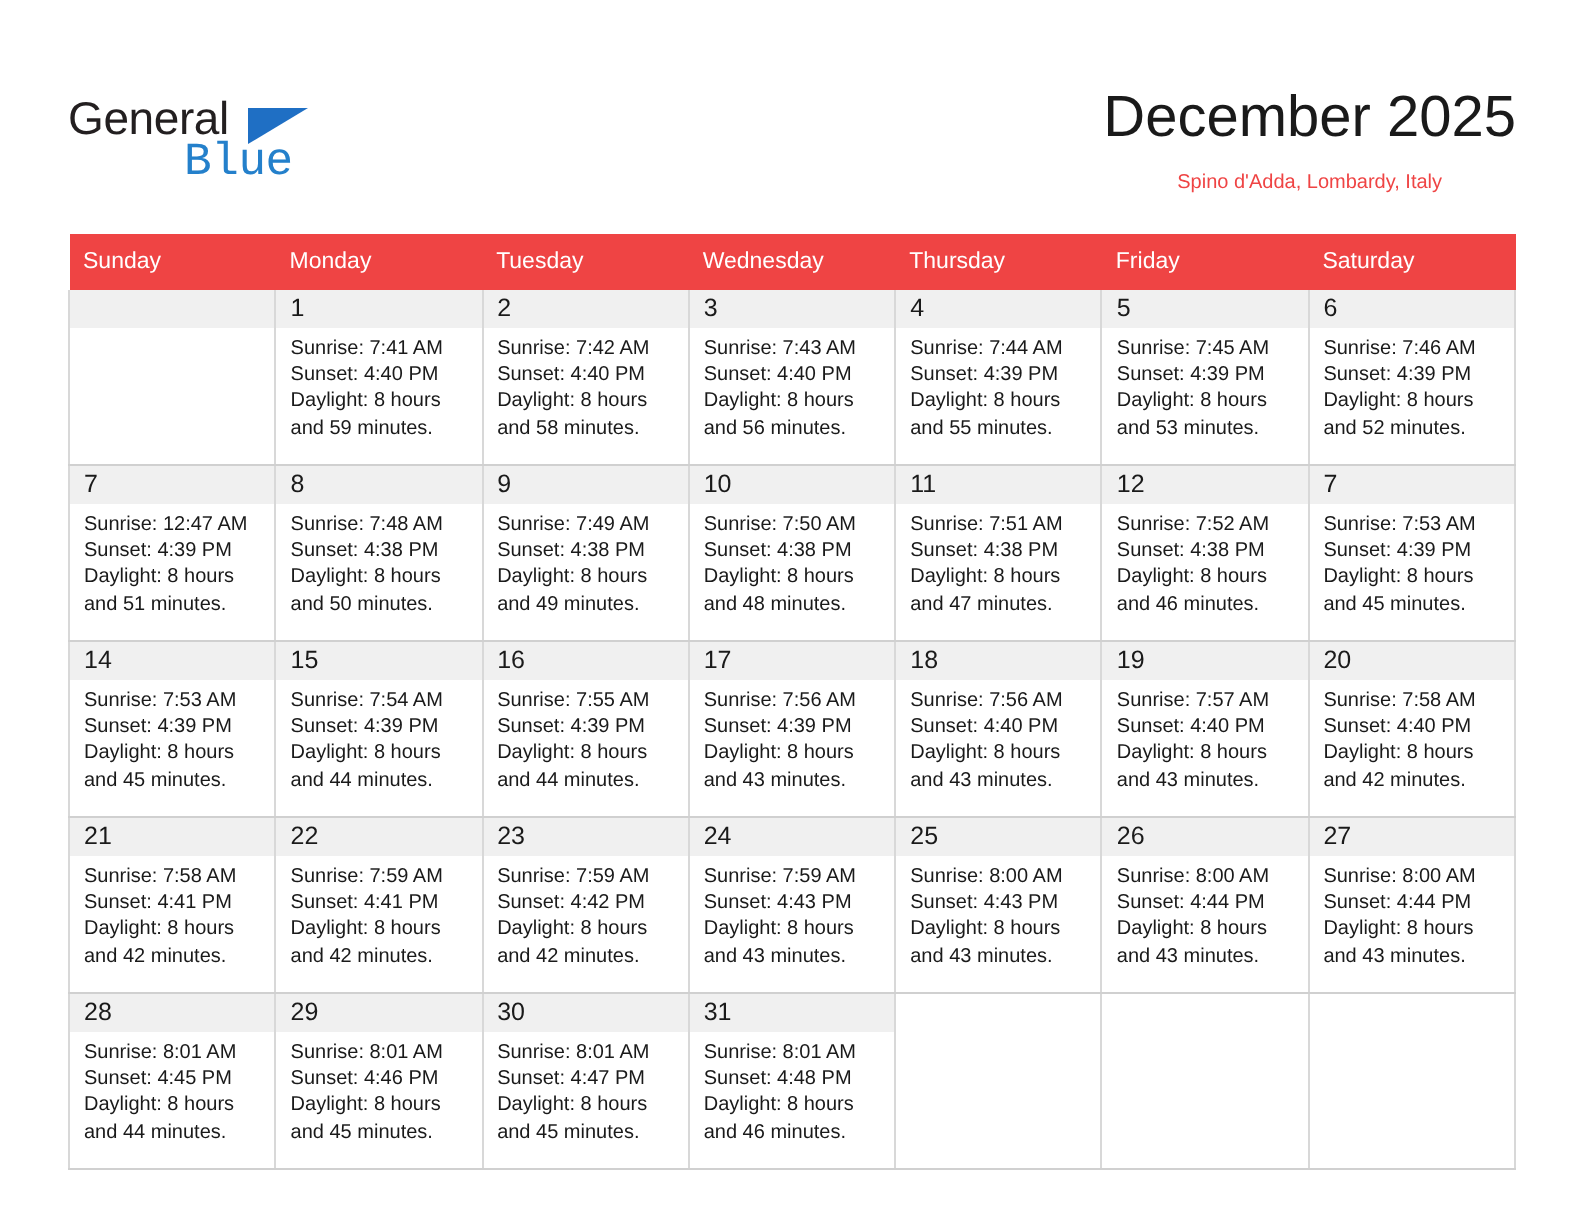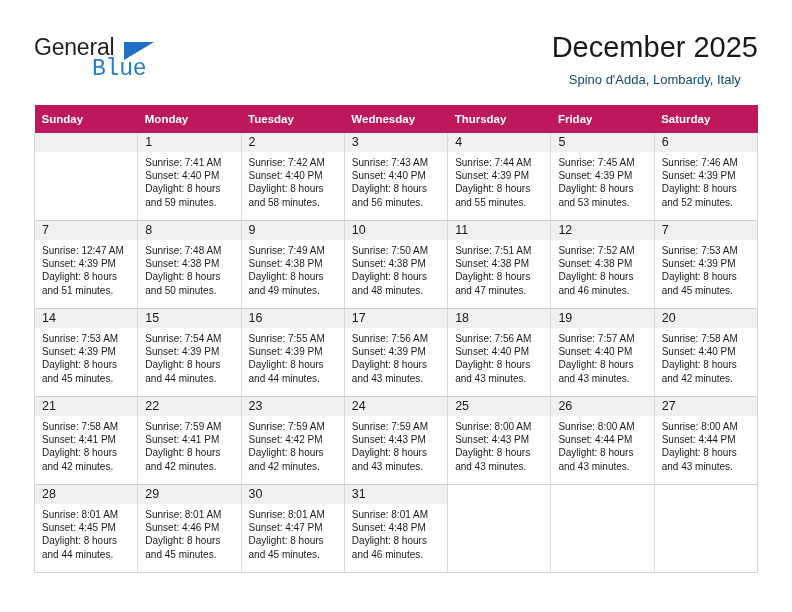--- a/index.html
+++ b/index.html
@@ -13,20 +13,21 @@
     font-family: "Liberation Sans", sans-serif;
     color: #000000;
     overflow: hidden;
   }
 
   .page {
     position: relative;
     width: 792px;
     height: 520px;
     box-sizing: border-box;
+    margin-top: 12px;
   }
 
   
   .header {
     position: absolute;
     left: 34px;
     top: 30px;
     right: 34px;
     height: 66px;
   }
@@ -82,41 +83,41 @@
   }
   .cal-title {
     font-size: 29px;
     line-height: 34px;
     color: #1a1a1a;
     font-weight: normal;
     margin: 0;
     white-space: nowrap;
   }
   .cal-subtitle {
-    font-size: 13px;
+    font-size: 10px;
     line-height: 20px;
-    color: #0c4a6e;
+    color: #ef4444;
     margin: 6px 0 0 0;
     white-space: nowrap;
   }
 
   
   .calendar {
     position: absolute;
     left: 34px;
     top: 105px;
     width: 724px;
     border-collapse: collapse;
     table-layout: fixed;
   }
   .calendar th {
-    background: #be185d;
+    background: #ef4444;
     color: #ffffff;
     font-size: 11.5px;
-    font-weight: bold;
+    font-weight: normal;
     text-align: left;
     padding: 5px 0 5px 7px;
     height: 18px;
     vertical-align: middle;
   }
   .calendar td {
     width: 103.4px;
     vertical-align: top;
     padding: 0;
     border-left: 1px solid #d8d8d8;

